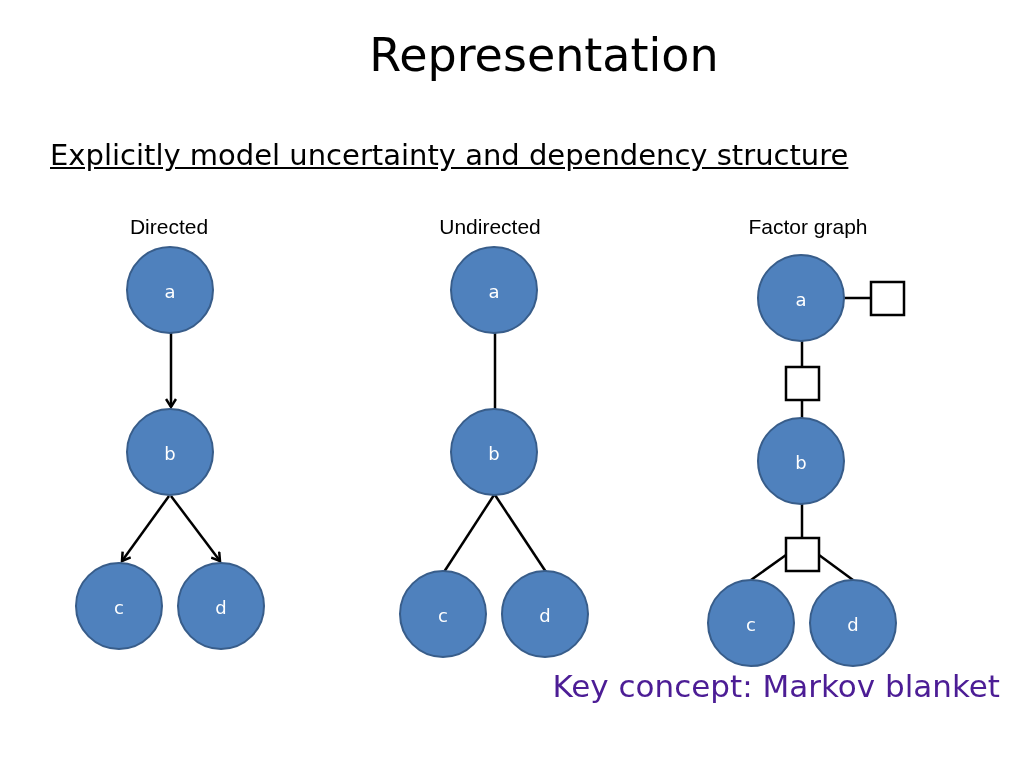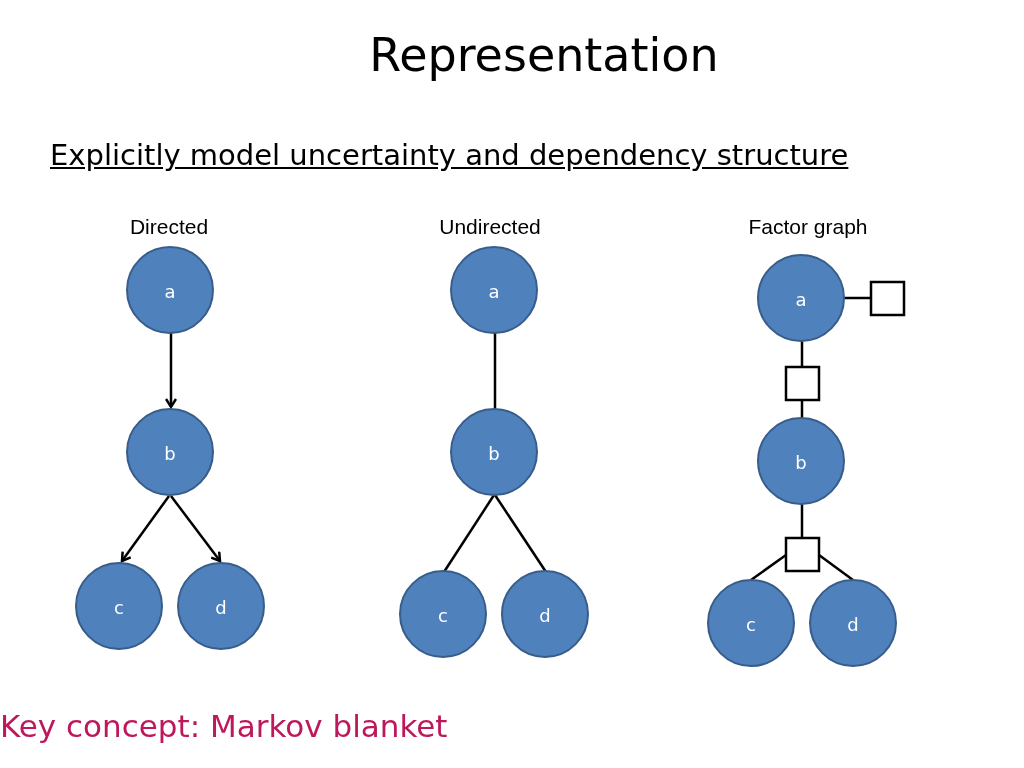--- a/index.html
+++ b/index.html
@@ -1,19 +1,19 @@
 <!DOCTYPE html>
 <html><head>
 <meta charset="utf-8">
 <style>
   html,body{margin:0;padding:0;background:#fff;}
   body{width:1024px;height:768px;position:relative;overflow:hidden;font-family:"Liberation Sans",sans-serif;}
   .title{position:absolute;left:0;width:1024px;top:28px;text-align:center;font-family:"DejaVu Sans",sans-serif;font-size:46px;color:#000;margin-left:32px;}
   .subtitle{position:absolute;left:50px;top:138px;font-family:"DejaVu Sans",sans-serif;font-size:29px;color:#000;text-decoration:underline;}
-  .footer{position:absolute;left:0;width:1000px;top:708px;text-align:left;font-family:"DejaVu Sans",sans-serif;font-size:31px;color:#be185d;}
+  .footer{position:absolute;left:0;width:1000px;top:668px;text-align:right;font-family:"DejaVu Sans",sans-serif;font-size:31px;color:#4c1d95;}
   svg{position:absolute;left:0;top:0;}
   .lbl{font-family:"Liberation Sans",sans-serif;font-size:21px;fill:#000;}
   .nodetext{font-family:"DejaVu Sans",sans-serif;font-size:18px;fill:#fff;}
 </style>
 </head>
 <body>
 
 <div class="title">Representation</div>
 <div class="subtitle">Explicitly model uncertainty and dependency structure</div>
 

